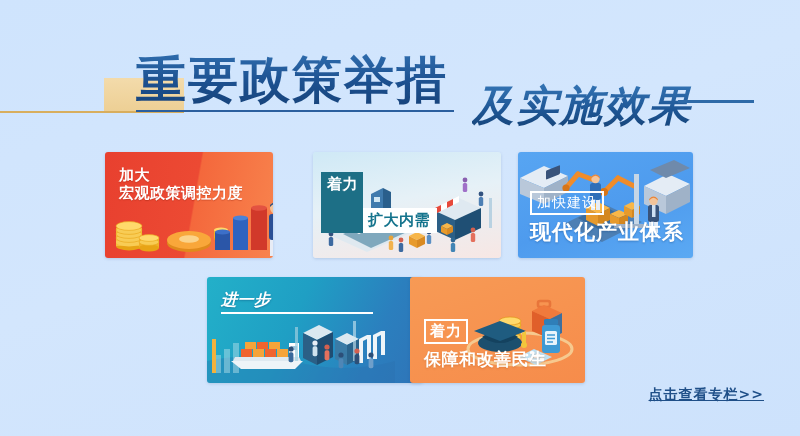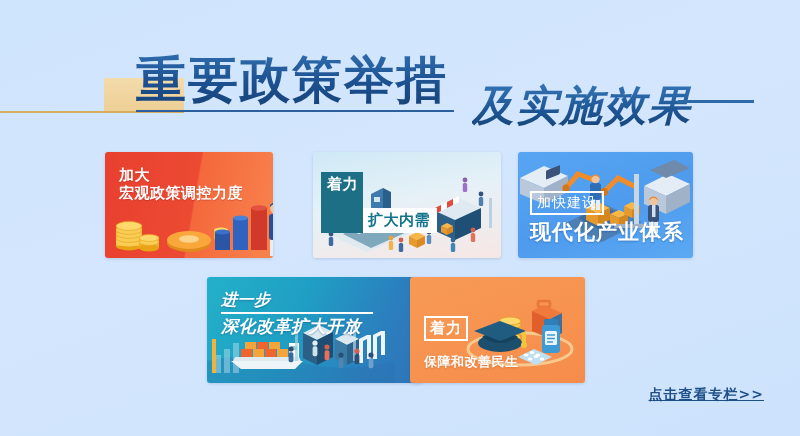--- a/index.html
+++ b/index.html
@@ -185,23 +185,22 @@
     left: 410px; top: 277px; width: 175px; height: 106px;
     background: linear-gradient(160deg, #f79a55 0%, #f79350 50%, #f68c4b 100%);
   }
   #card-livelihood .caption { left: 14px; bottom: 13px; }
   .boxed-orange {
     display: inline-block; border: 2px solid #ffffff; color: #ffffff;
     font-size: 15px; font-weight: bold; padding: 1px 4px; letter-spacing: 1px;
     margin-bottom: 5px;
   }
   #card-livelihood .cap-line.plain {
-    color: #ffffff; font-size: 13px; letter-spacing: 0.5px;
+    color: #ffffff; font-size: 17px; letter-spacing: 0.5px;
     text-shadow: 0 1px 2px rgba(170,80,20,.35);
-    margin-top: 8px;
   }
 
   
   .footer-link {
     position: absolute;
     right: 36px;
     top: 386px;
     font-size: 14px;
     font-weight: bold;
     color: #1f4f88;
@@ -545,21 +544,20 @@
           <g transform="translate(108,66)">
               <circle cx="0" cy="0" r="2.6" fill="#e8eef6"></circle>
               <rect x="-2.4" y="3.2" width="4.8" height="10" rx="1.8" fill="#cfe2ee"></rect>
             </g>
         </g>
       </svg>
     </div>
     <div class="caption">
       <div class="cap-line l1">进一步</div>
       <div class="white-rule"></div>
-      <div class="cap-line l2">深化改革扩大开放</div>
     </div>
   </div>
 
   <div class="card" id="card-livelihood">
     <div class="art">
       <svg width="175" height="106" viewBox="0 0 175 106">
 
         <ellipse cx="110" cy="72" rx="52" ry="16" fill="none" stroke="#f6c98f" stroke-width="3"></ellipse>
 
         <g transform="translate(122,28)">

